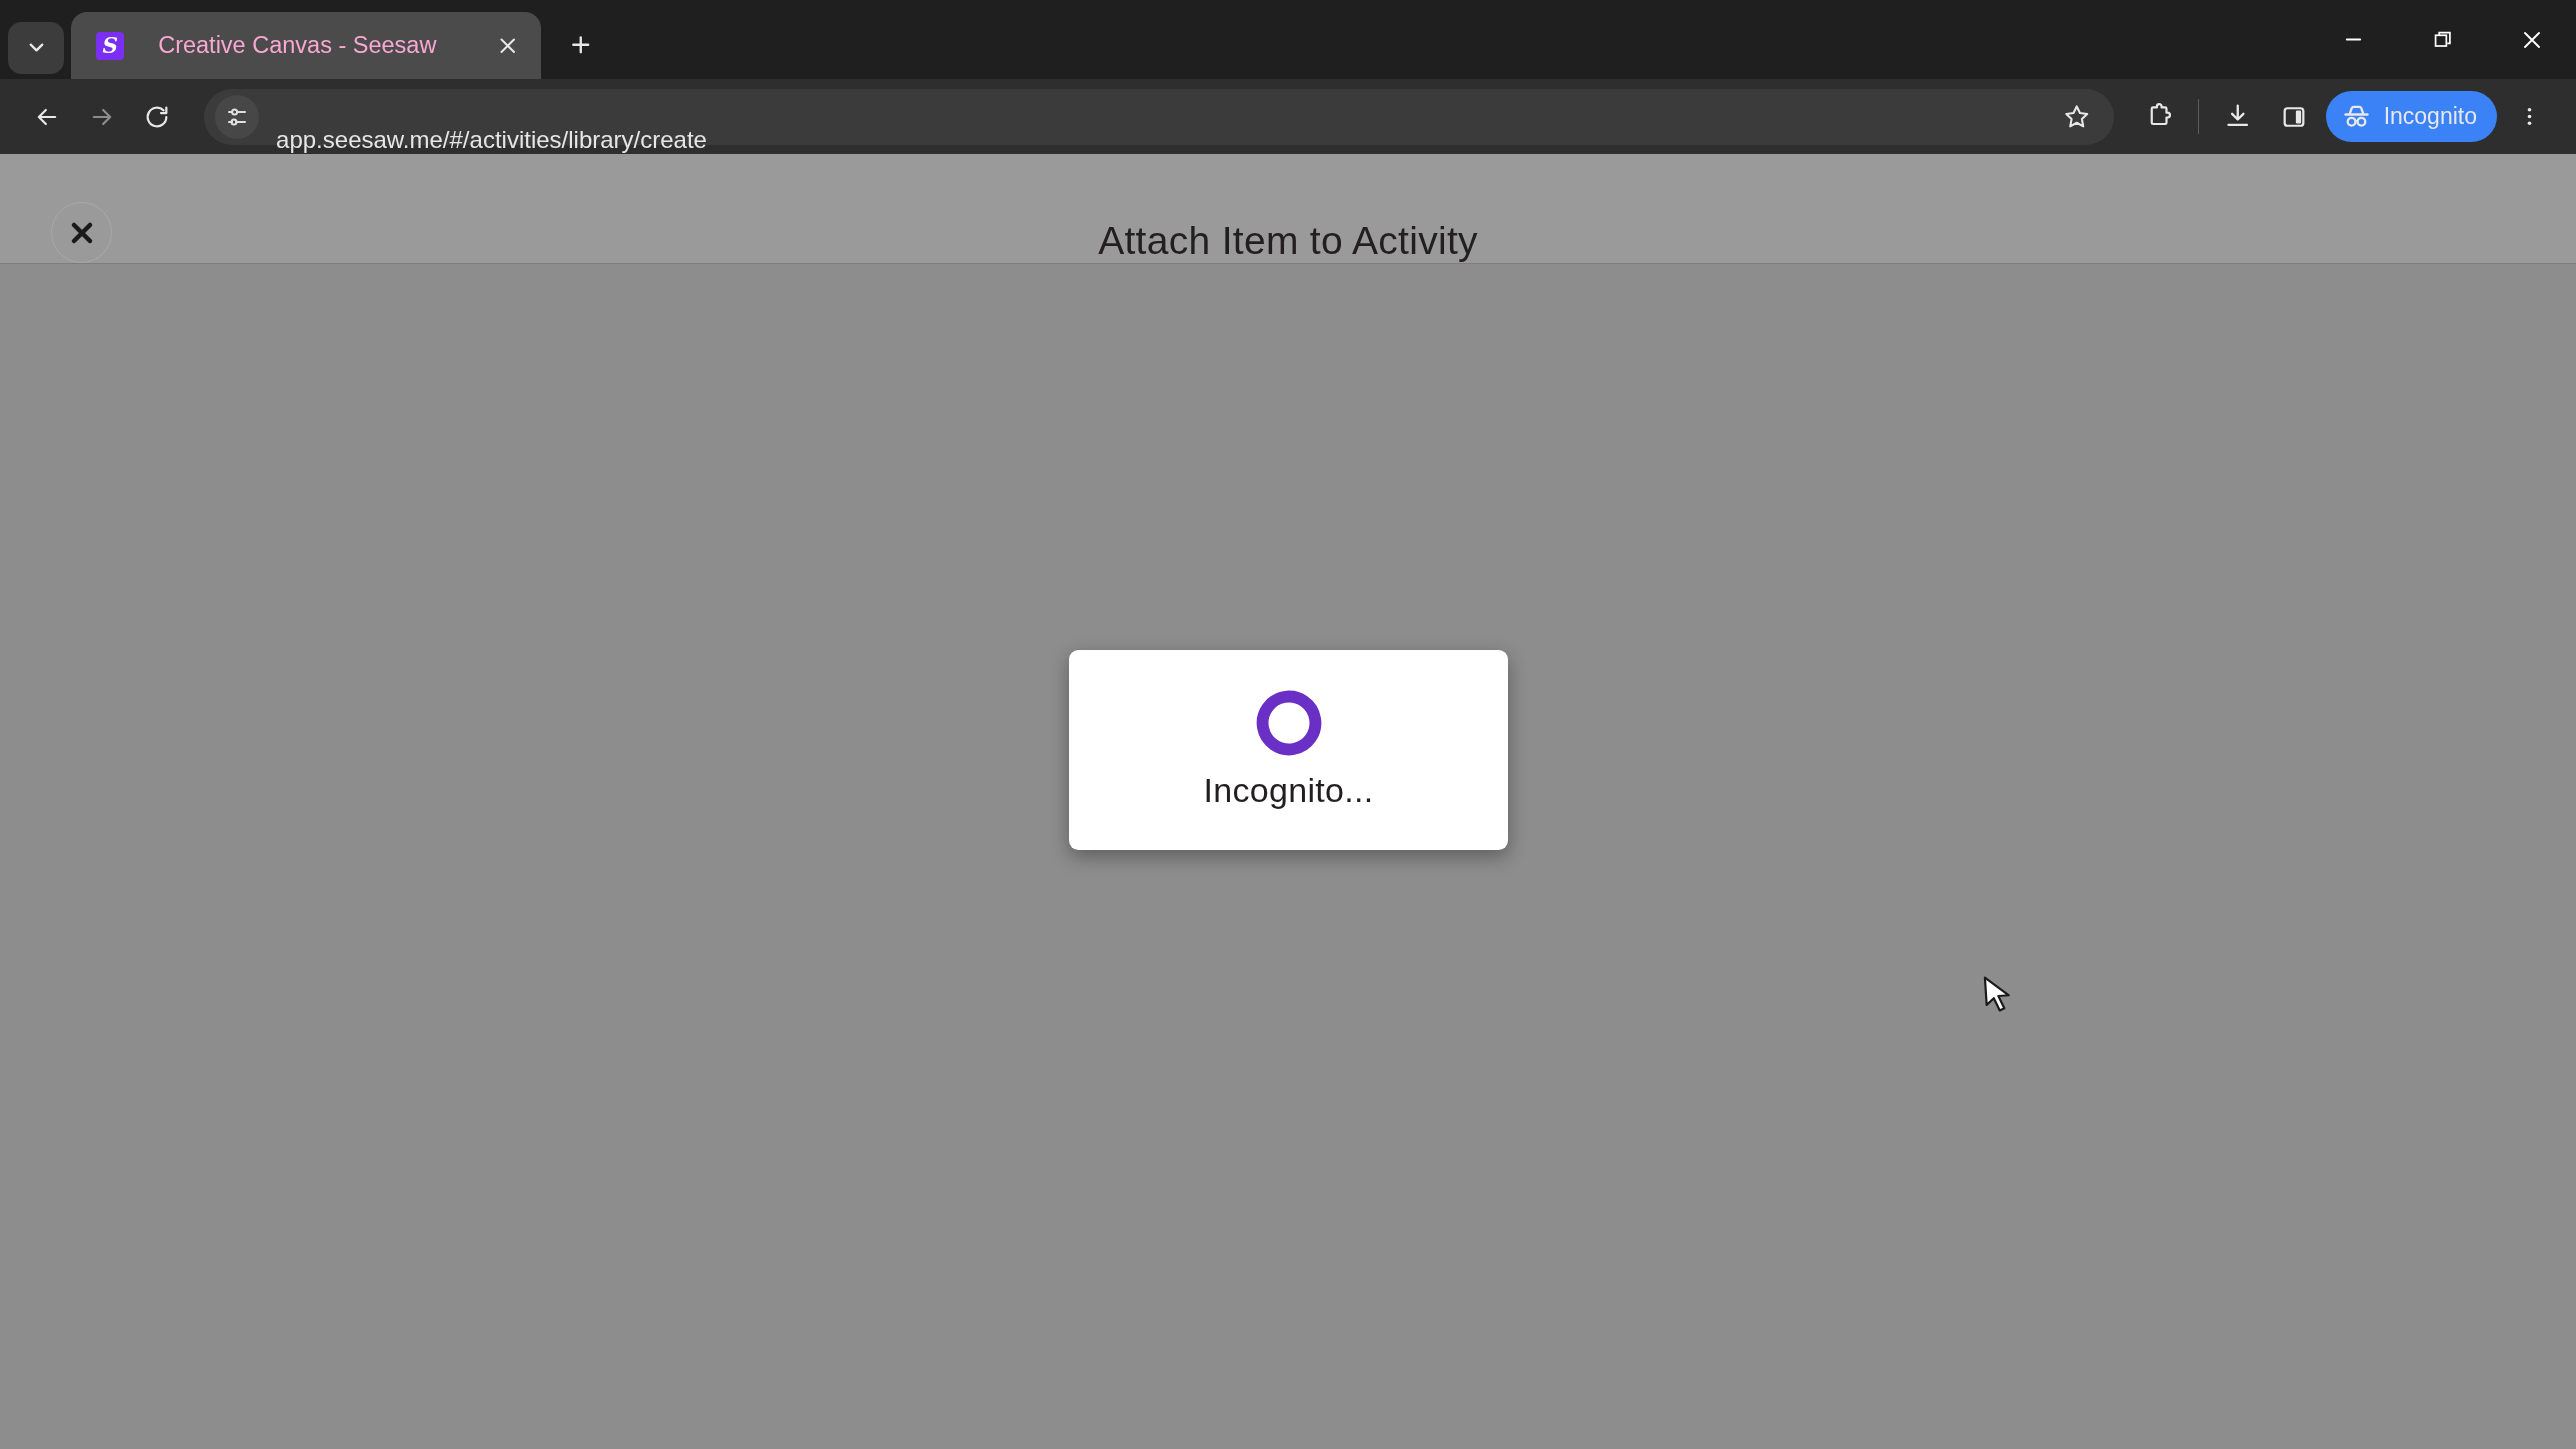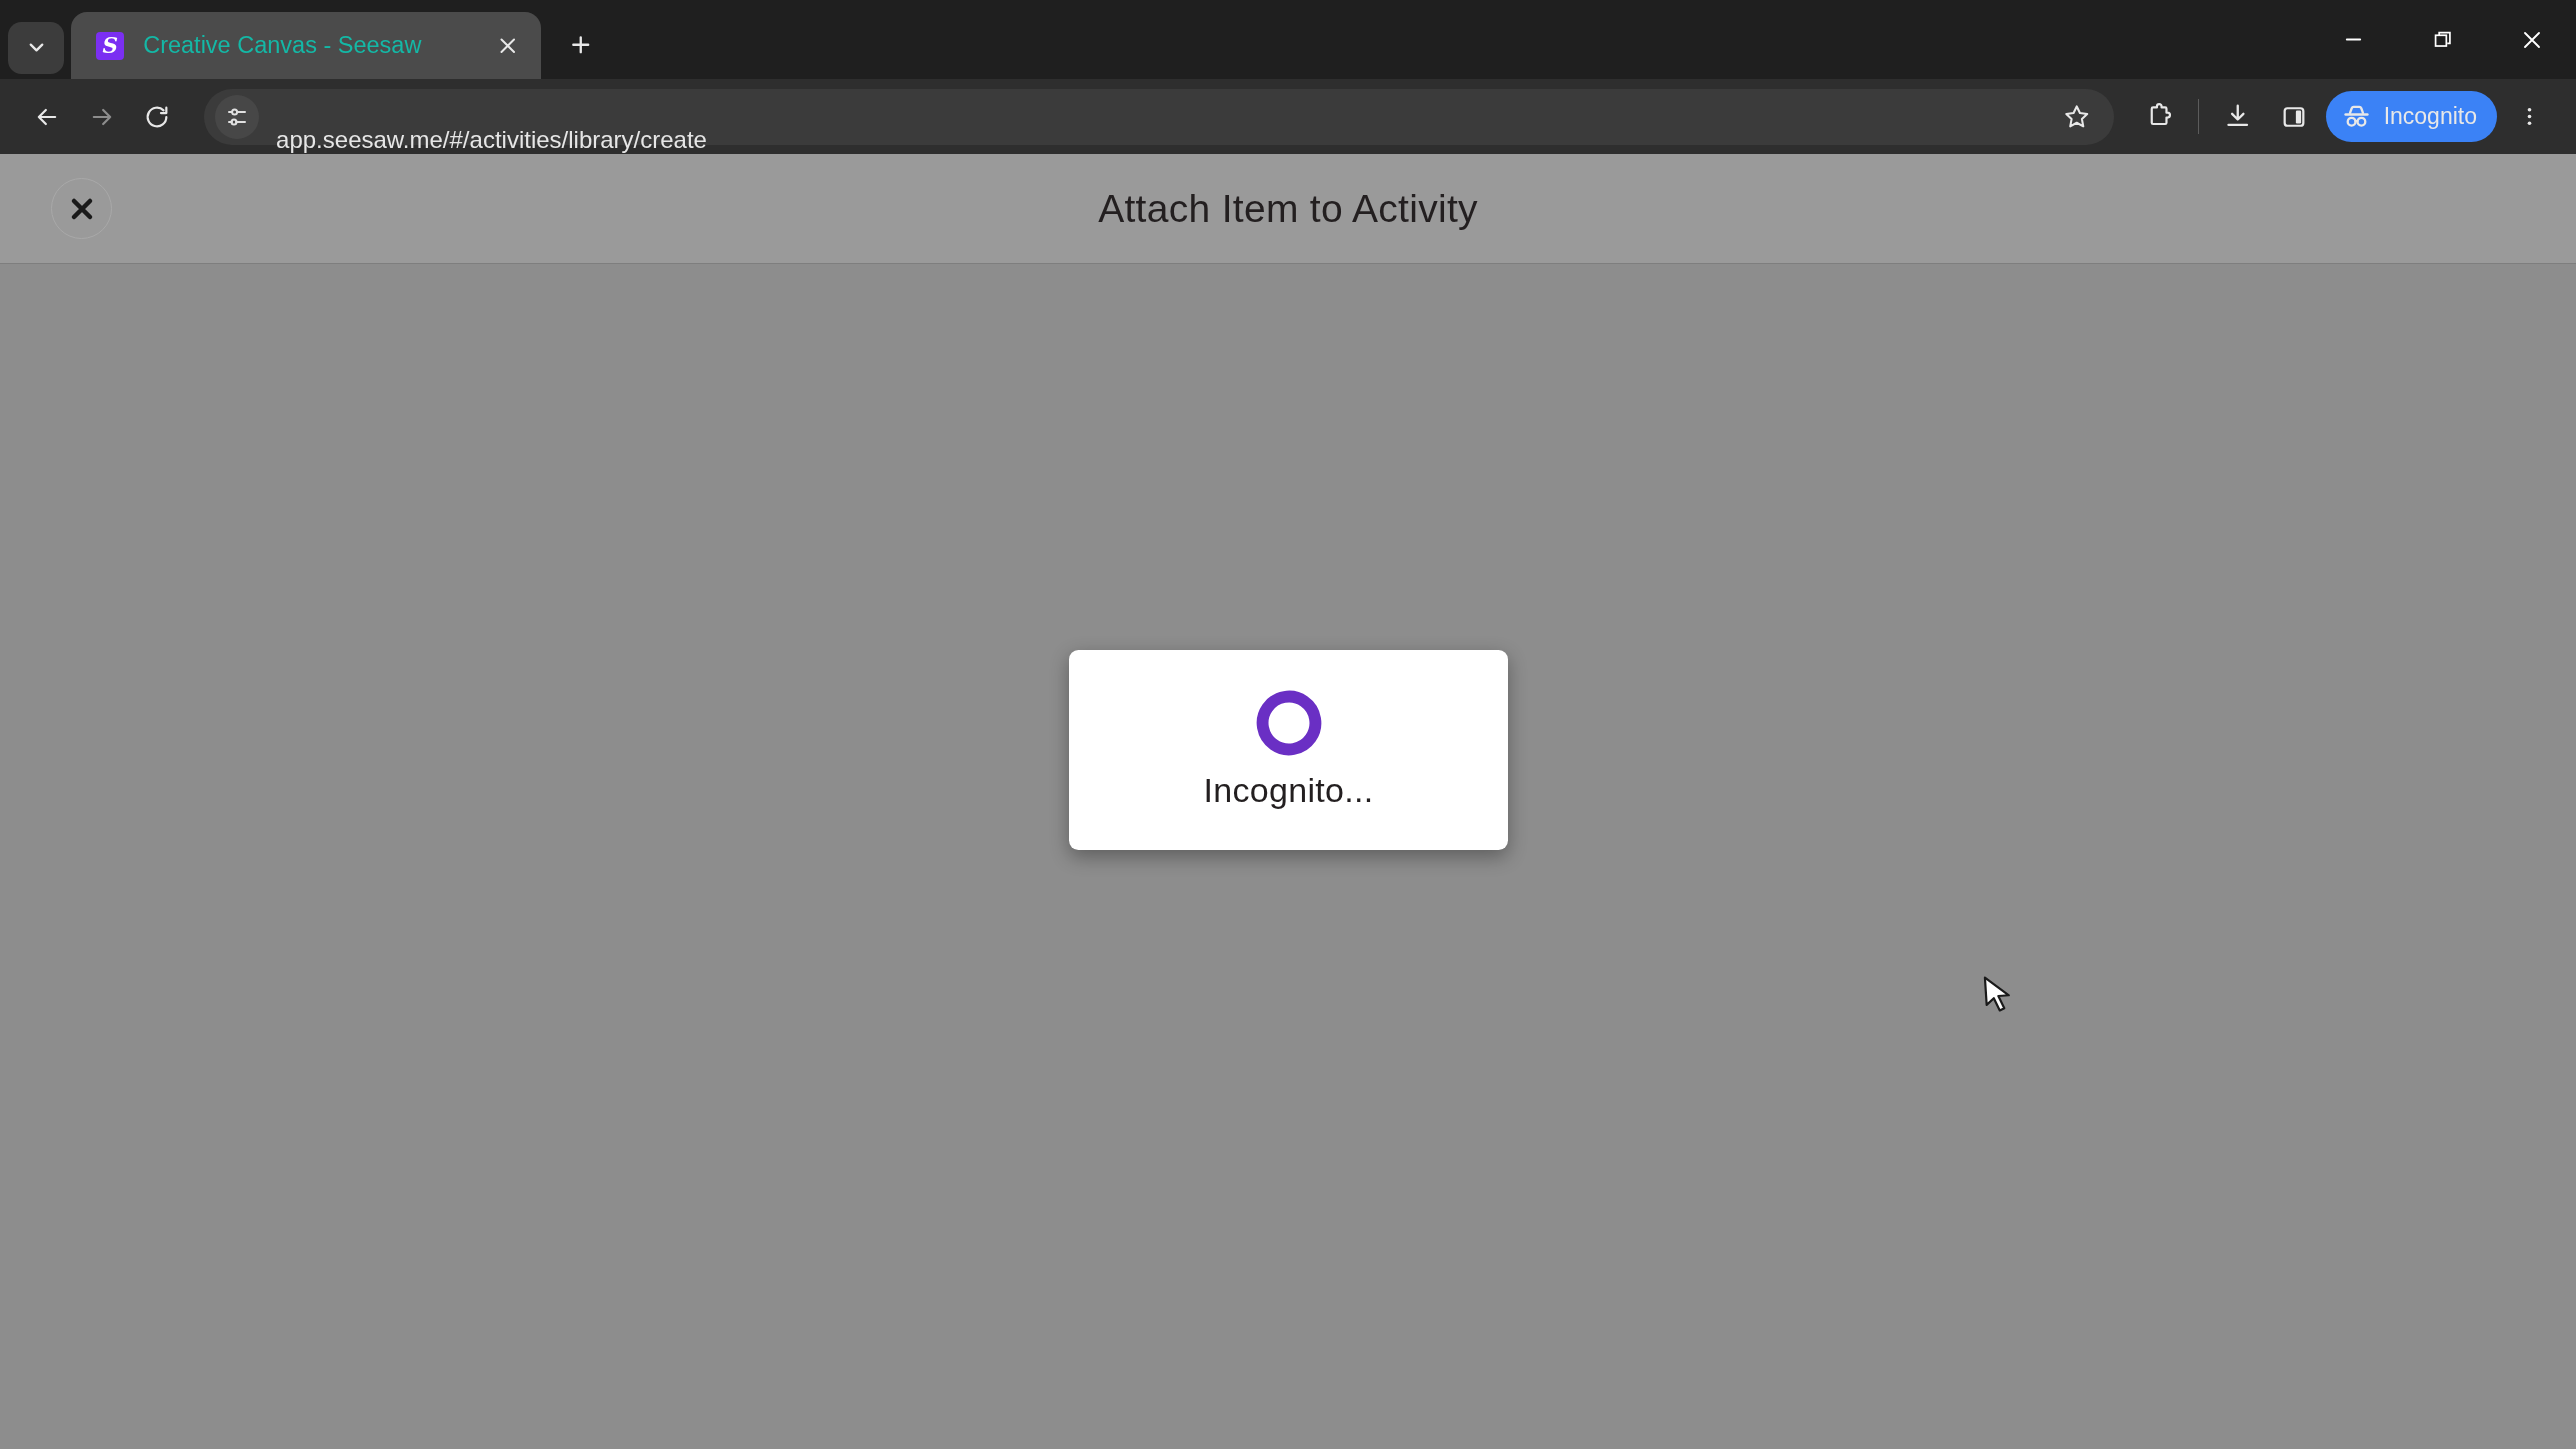--- a/index.html
+++ b/index.html
@@ -65,23 +65,23 @@
     align-items: center;
     justify-content: center;
     color: #ffffff;
     font-size: 21.5px;
     font-weight: bold;
     font-style: italic;
     font-family: "DejaVu Serif", serif;
     flex: none;
   }
   .tab-title {
-    color: #14b8a6;
+    color: #f9a8d4;
     font-size: 23.5px;
-    margin-left: 19px;
+    margin-left: 34px;
     white-space: nowrap;
     overflow: hidden;
     text-overflow: ellipsis;
     flex: 1;
   }
   .tab-close {
     width: 42px;
     height: 42px;
     border-radius: 50%;
     display: flex;
@@ -214,21 +214,21 @@
     background: #8d8d8d;
     display: flex;
     flex-direction: column;
     min-height: 0;
   }
   .page-header {
     height: 109px;
     background: #9a9a9a;
     border-bottom: 1.3px solid #7e7e7e;
     display: flex;
-    align-items: center;
+    align-items: flex-end;
     position: relative;
     flex: none;
   }
   .close-circle {
     width: 59px;
     height: 59px;
     border-radius: 50%;
     border: 1.3px solid #a9a9a9;
     margin-left: 51px;
     display: flex;

